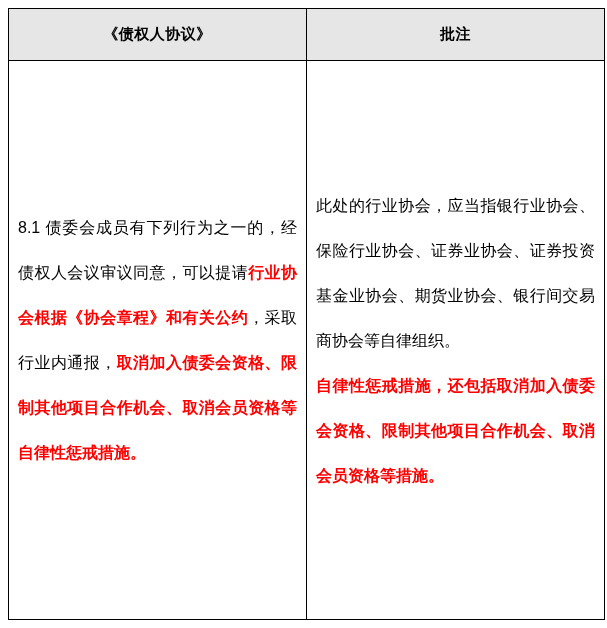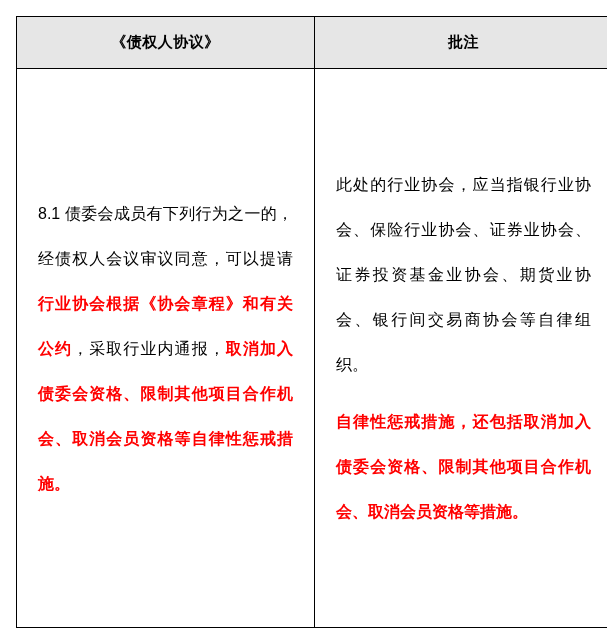--- a/index.html
+++ b/index.html
@@ -10,21 +10,21 @@
   }
   html,body{margin:0;padding:0;background:#ffffff;}
   body{
     width:607px;height:628px;overflow:hidden;
     font-family:"Liberation Sans","DejaVu Sans",sans-serif;
     color:var(--ink);
   }
   .page{
     box-sizing:border-box;
     width:607px;height:628px;
-    padding:16px;
+    padding:8px;
     background:#ffffff;
   }
   table.doc-table{
     border-collapse:collapse;
     table-layout:fixed;
     width:591px;height:612px;
   }
   .doc-table th,.doc-table td{
     border:1.5px solid var(--border);
     box-sizing:border-box;
@@ -41,21 +41,21 @@
   .col-left{width:298px;}
   .col-right{width:298px;}
   tr.row-1 td{height:325px;}
   tr.row-2 td{height:235px;}
   .doc-table td{
     padding:0 9px;
     font-size:16px;
     line-height:45px;
     text-align:justify;
   }
-  p.para{margin:12px;}
+  p.para{margin:0;}
   .run{color:var(--ink);}
   .run.red{color:var(--red);font-weight:bold;}
 </style>
 </head>
 <body>
 
 <div class="page">
   <table class="doc-table">
     <thead>
       <tr>

